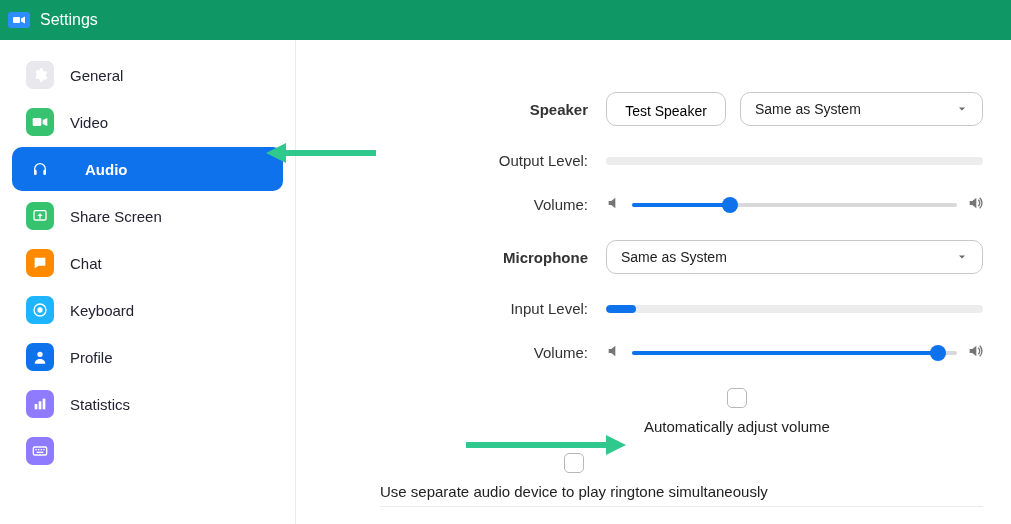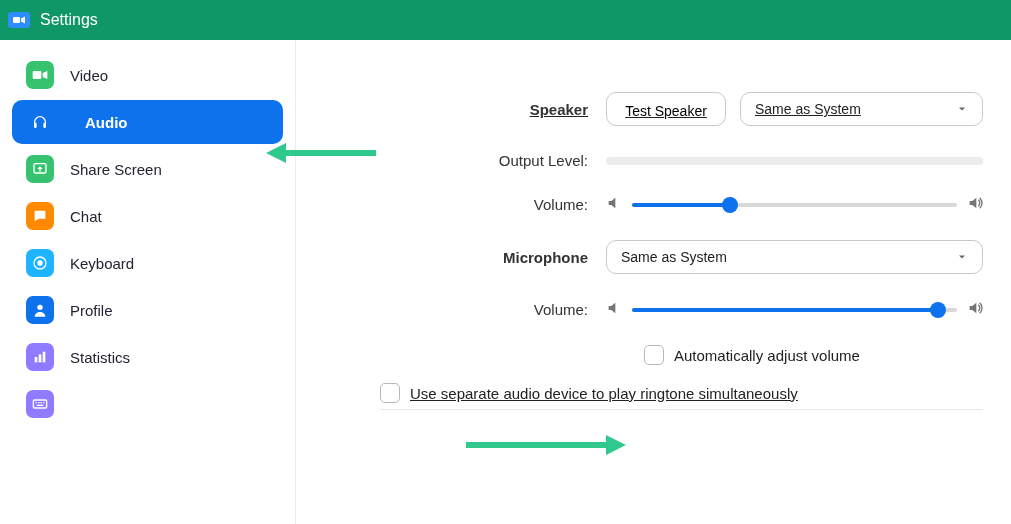--- a/index.html
+++ b/index.html
@@ -48,21 +48,21 @@
   .meter { flex:1; height:8px; background:#ececec; border-radius:4px; position:relative; overflow:hidden; }
   .meter .fill { position:absolute; left:0; top:0; bottom:0; background:#0e72ed; border-radius:4px; }
 
   .slider { flex:1; display:flex; align-items:center; gap:10px; }
   .slider .track { flex:1; height:4px; background:#d9d9d9; border-radius:2px; position:relative; }
   .slider .track .prog { position:absolute; left:0; top:0; bottom:0; background:#0e72ed; border-radius:2px; }
   .slider .track .knob { position:absolute; top:50%; width:16px; height:16px; background:#0e72ed; border-radius:50%; transform:translate(-50%,-50%); }
   .spk-icon { color:#757575; }
   .spk-icon svg { width:16px; height:16px; fill:currentColor; }
 
-  .check-row { display:flex; align-items:center; gap:10px; }
+  .check-row { display:flex; align-items:center; gap:10px;flex-direction:column; }
   .checkbox { width:20px; height:20px; border:1.5px solid #b7b7b7; border-radius:5px; background:#fff; cursor:pointer; flex-shrink:0; }
   .check-label { font-size:15px; color:#222; }
 
   .arrow-annotate { position:absolute; }
   .arrow-annotate svg { fill:#2fc98d; }
 
   .hr { height:1px; background:#eaeaea; margin:6px 0 0 0; }
 </style>
 </head>
 <body>
@@ -74,20 +74,28 @@
         <path d="M16 5 L24 1 L24 15 L16 11 Z"></path>
       </svg>
   </div>
   <div class="title">Settings</div>
 </div>
 
 <div class="workspace">
 
   <div class="sidebar">
 
+    <div class="nav-item">
+      <div class="nicon ic-gray">
+        <svg viewBox="0 0 24 24">
+            <path d="M12 8a4 4 0 1 0 0 8 4 4 0 0 0 0-8zm9 4a8.9 8.9 0 0 0-.1-1.3l2.1-1.6-2-3.5-2.5 1a7.8 7.8 0 0 0-2.2-1.3L16 2h-4l-.3 2.3a7.8 7.8 0 0 0-2.2 1.3l-2.5-1-2 3.5 2.1 1.6c0 .4-.1.9-.1 1.3s0 .9.1 1.3L5 14.9l2 3.5 2.5-1c.7.5 1.4 1 2.2 1.3L12 22h4l.3-2.3c.8-.3 1.5-.8 2.2-1.3l2.5 1 2-3.5-2.1-1.6c.1-.4.1-.9.1-1.3z"></path>
+          </svg>
+      </div>
+      <span class="nlabel">General</span>
+    </div>
 
     <div class="nav-item">
       <div class="nicon ic-green">
         <svg viewBox="0 0 24 16">
             <rect x="1" y="2" width="13" height="12" rx="2"></rect>
             <path d="M16 5 L23 2 L23 14 L16 11 Z"></path>
           </svg>
       </div>
       <span class="nlabel">Video</span>
     </div>
@@ -170,21 +178,21 @@
   </div>
 
   <div class="content">
 
     <div class="arrow-annotate" style="left:-30px; top:100px;">
       <svg width="110" height="26" viewBox="0 0 110 26">
           <path d="M110 10 H20 V3 L0 13 L20 23 V16 H110 Z"></path>
         </svg>
     </div>
 
-    <div class="row head" style="margin-top:32px;text-decoration:underline;">
+    <div class="row head" style="margin-top:32px;">
       <div class="lbl section-title">Speaker</div>
       <div class="ctrl">
         <button class="btn">Test Speaker</button>
         <div class="sel">
           <span>Same as System</span>
           <svg viewBox="0 0 24 24">
               <path d="M6 9l6 6 6-6z"></path>
             </svg>
         </div>
       </div>
@@ -223,20 +231,28 @@
       <div class="ctrl">
         <div class="sel">
           <span>Same as System</span>
           <svg viewBox="0 0 24 24">
               <path d="M6 9l6 6 6-6z"></path>
             </svg>
         </div>
       </div>
     </div>
 
+    <div class="row">
+      <div class="lbl">Input Level:</div>
+      <div class="ctrl">
+        <div class="meter">
+          <div class="fill" id="mic-input-fill" style="width: 8%;"></div>
+        </div>
+      </div>
+    </div>
 
     <div class="row">
       <div class="lbl">Volume:</div>
       <div class="ctrl">
         <div class="slider">
           <span class="spk-icon"><svg viewBox="0 0 24 24">
                 <path d="M4 9v6h4l6 5V4L8 9z"></path>
               </svg></span>
           <div class="track">
               <div class="prog" id="mic-vol-prog" style="width: 94%;"></div>
@@ -260,21 +276,21 @@
       <div class="lbl"></div>
       <div class="ctrl">
         <div style="width:24px"></div>
         <div class="check-row">
           <div class="checkbox"></div>
           <span class="check-label">Automatically adjust volume</span>
         </div>
       </div>
     </div>
 
-    <div class="row" style="margin:6px 0 6px 44px;text-decoration:underline;">
+    <div class="row" style="margin:6px 0 6px 44px;">
       <div class="check-row">
         <div class="checkbox"></div>
         <span class="check-label">Use separate audio device to play ringtone simultaneously</span>
       </div>
     </div>
     <div class="hr" style="margin-left:44px;"></div>
 
   </div>
 </div>
 

